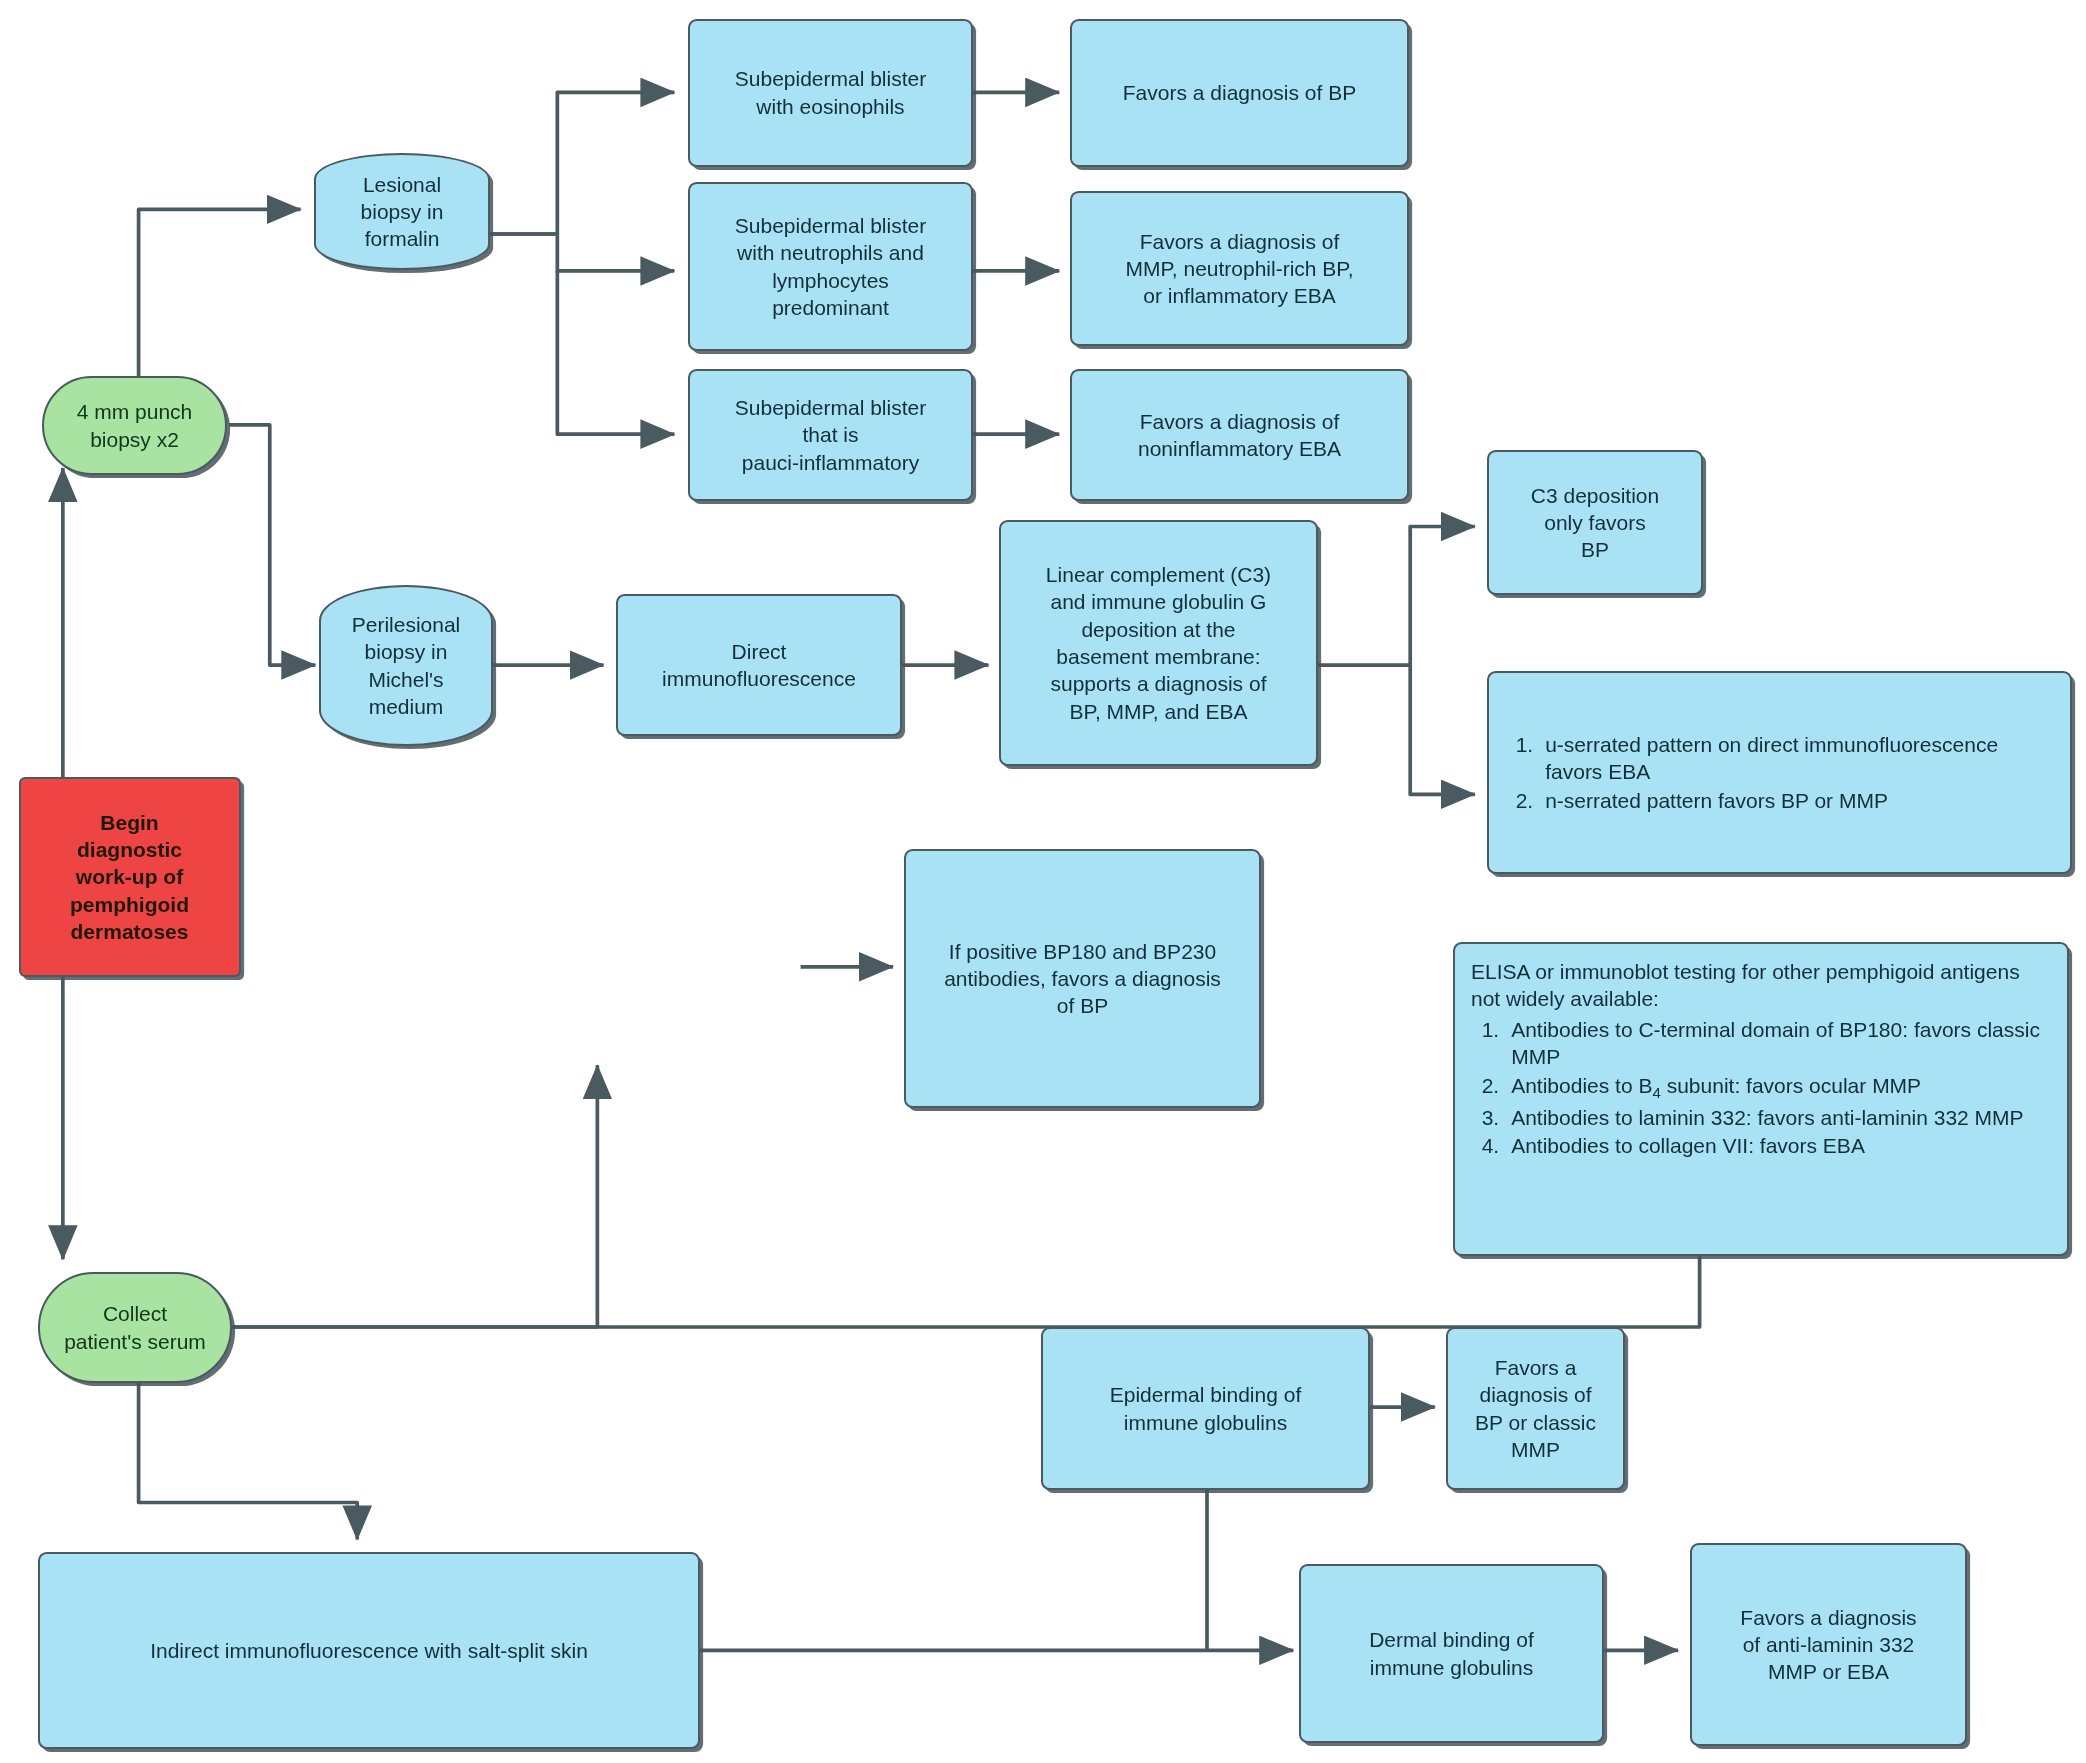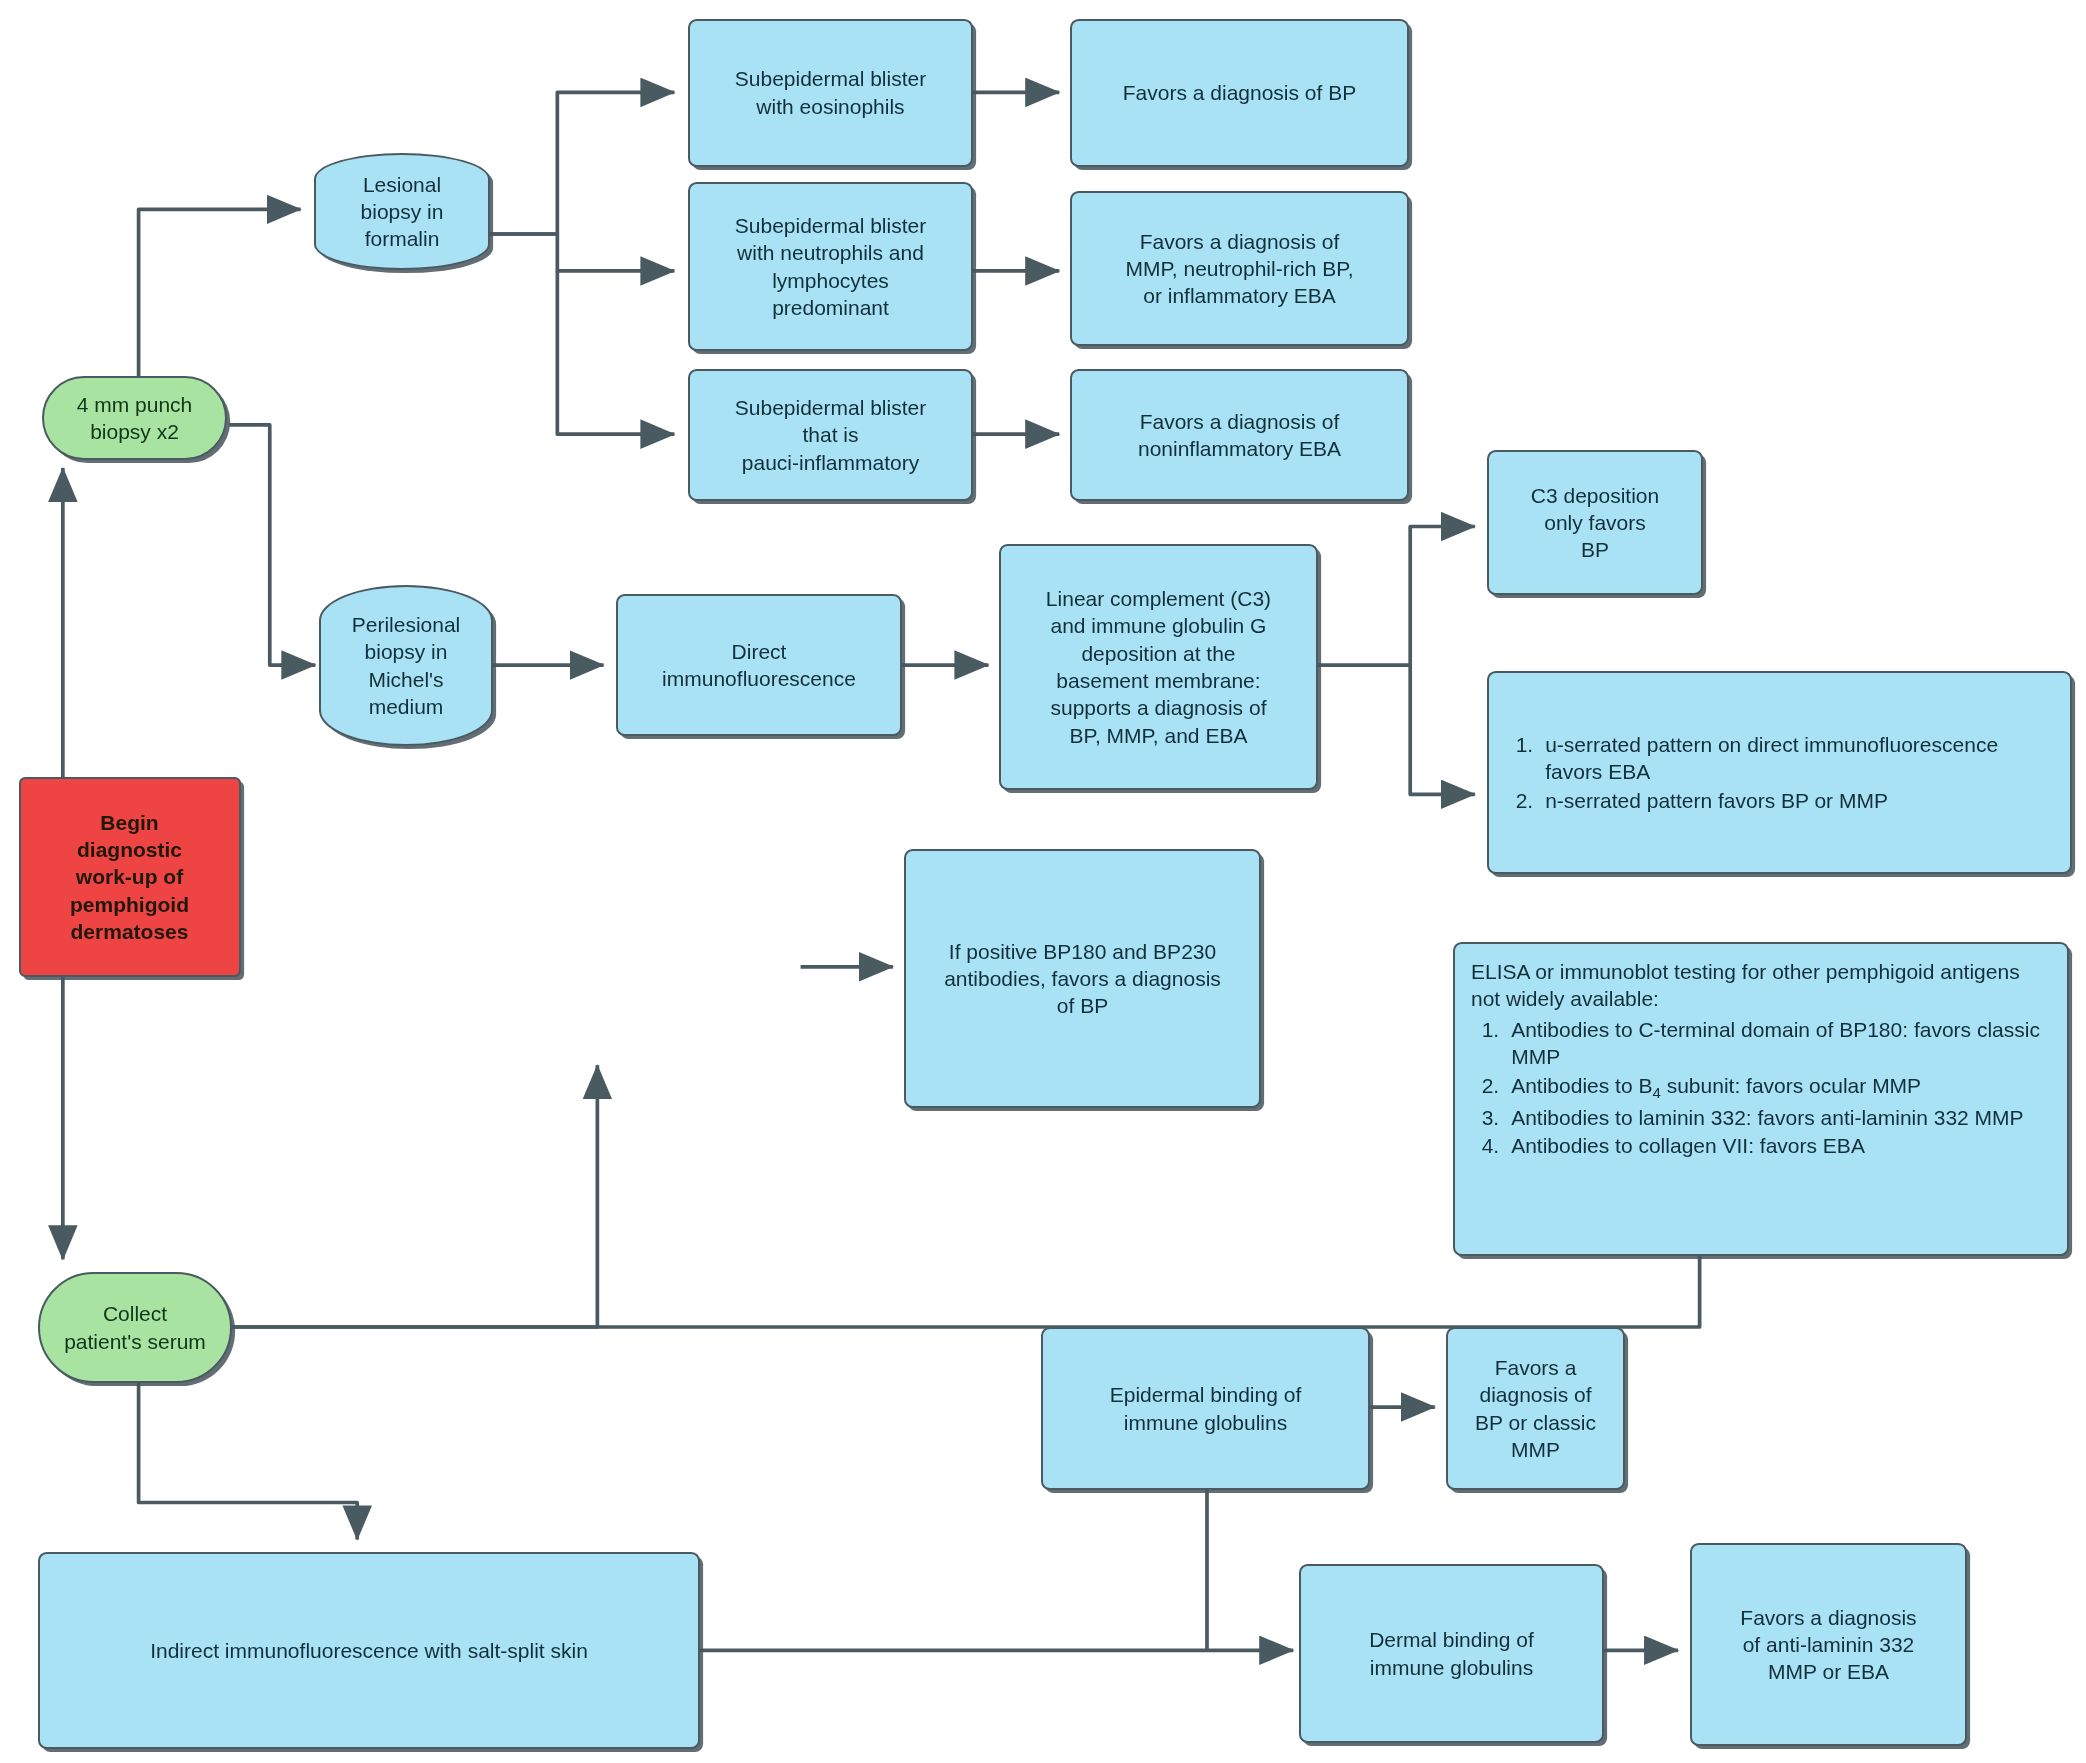--- a/index.html
+++ b/index.html
@@ -128,21 +128,21 @@
   </svg>
 
   <div class="node startbox" style="left:18.5px; top:777px; width:222px; height:200px;">
     <span class="txt">Begin
 diagnostic
 work-up of
 pemphigoid
 dermatoses</span>
   </div>
 
-  <div class="node term" style="left:42px; top:376px; width:185px; height:84px;">
+  <div class="node term" style="left:42px; top:376px; width:185px; height:99px;">
     <span class="txt">4 mm punch
 biopsy x2</span>
   </div>
 
   <div class="node term" style="left:38px; top:1272px; width:194px; height:111px;">
     <span class="txt">Collect
 patient's serum</span>
   </div>
 
   <div class="node stadium-v" style="left:314px; top:153px; width:176px; height:117px;">
@@ -189,21 +189,21 @@
   <div class="node proc" style="left:1070px; top:369px; width:339px; height:132px;">
     <span class="txt">Favors a diagnosis of
 noninflammatory EBA</span>
   </div>
 
   <div class="node proc" style="left:616px; top:594px; width:286px; height:142px;">
     <span class="txt">Direct
 immunofluorescence</span>
   </div>
 
-  <div class="node proc" style="left:999px; top:544px; width:319px; height:246px;">
+  <div class="node proc" style="left:999px; top:520px; width:319px; height:246px;">
     <span class="txt">Linear complement (C3)
 and immune globulin G
 deposition at the
 basement membrane:
 supports a diagnosis of
 BP, MMP, and EBA</span>
   </div>
 
   <div class="node proc" style="left:1487px; top:450px; width:216px; height:145px;">
     <span class="txt">C3 deposition

